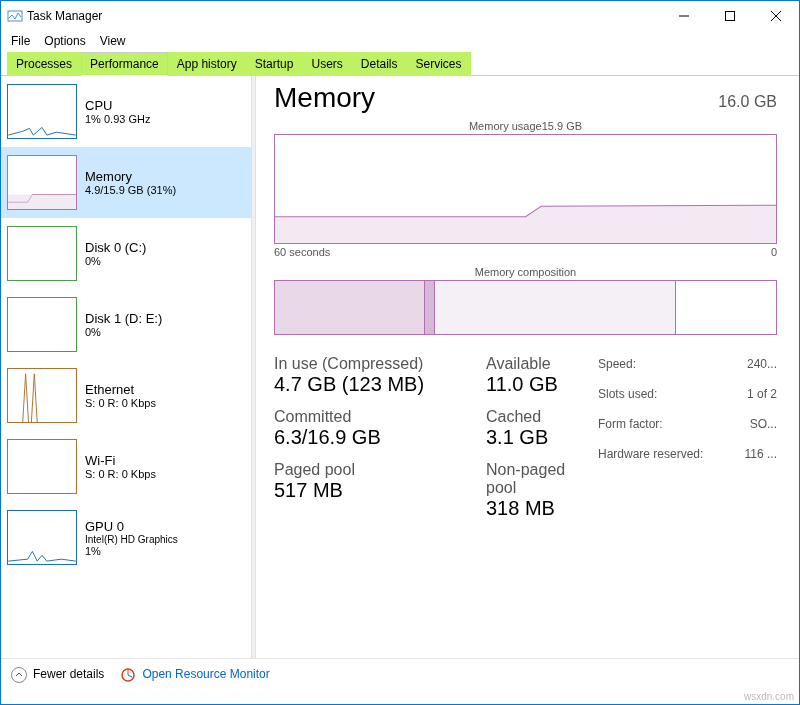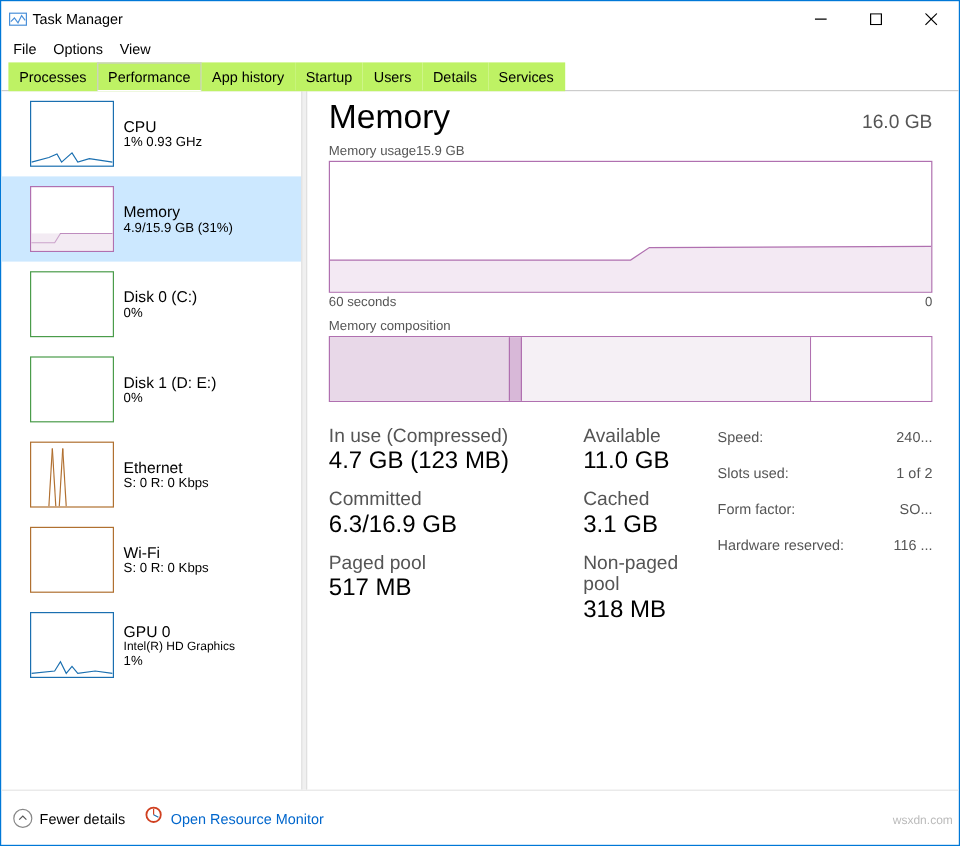--- a/index.html
+++ b/index.html
@@ -12,52 +12,52 @@
   .menubar { display: flex; gap: 14px; padding: 3px 10px; font-size: 12px; }
   .tabs { display: flex; border-bottom: 1px solid #ccc; padding: 0 6px; }
   .tab { padding: 4px 8px; border: 1px solid transparent; position: relative; top: 1px; background: #bef264; }
   .tab.active { border: 1px solid #ccc; border-bottom: 1px solid #fff; }
   .content { display: flex; height: 582px; }
   .sidebar { width: 250px; overflow-y: scroll; border-right: 0; }
   .sidebar::-webkit-scrollbar { width: 17px; }
   .sidebar::-webkit-scrollbar-track { background: #f0f0f0; }
   .sidebar::-webkit-scrollbar-thumb { background: #ccc; }
   .sidebar::-webkit-scrollbar-button { background: #f0f0f0; height:17px; }
-  .sitem { display: flex; padding: 8px 24px; gap: 8px; cursor: default; }
+  .sitem { display: flex; padding: 8px 6px; gap: 8px; cursor: default; }
   .sitem.selected { background: #cce8ff; }
   .thumb { width: 70px; height: 55px; border: 1px solid; background: #fff; position: relative; flex-shrink: 0; }
   .thumb svg { position: absolute; inset: 0; width: 100%; height: 100%; }
   .sinfo { display: flex; flex-direction: column; justify-content: center; }
   .sname { font-size: 13px; }
   .ssub { font-size: 11px; }
   .splitter { width: 5px; background: #f0f0f0; border-left:1px solid #e0e0e0; border-right:1px solid #e0e0e0; }
   .detail { flex: 1; padding: 6px 22px 6px 18px; }
   .dhead { display: flex; justify-content: space-between; align-items: baseline; }
   .dtitle { font-size: 28px; font-weight: 400; }
   .dtotal { font-size: 16px; color: #555; margin-left: 28px; }
-  .grlabels { display: flex; justify-content: flex-start; font-size: 11px; color: #555; margin-top: 6px; }
+  .grlabels { display: flex; justify-content: center; font-size: 11px; color: #555; margin-top: 6px; }
   .graph { height: 110px; border: 1px solid #b070b0; margin-top: 2px; position: relative; background: #fff; }
   .graph-line { position:absolute; bottom:0; left:0; right:0; }
   .axis { display: flex; justify-content: space-between; font-size: 11px; color: #555; margin-top: 2px; }
   .comp { height: 55px; border: 1px solid #b070b0; margin-top: 2px; display: flex; }
   .comp div { height: 100%; }
   .c-inuse { background: #e8d8e8; border-right: 1px solid #b070b0; }
   .c-mod  { background: #d8b8d8; border-right: 1px solid #b070b0; }
   .c-stand { background: #f5f0f5; border-right: 1px solid #b070b0; }
   .c-free { background: #fff; }
   .stats { display: flex; margin-top: 20px; gap: 12px; }
   .statcol { display: flex; flex-direction: column; gap: 12px; }
   .left { width: 200px;} .mid { width: 100px; } .right { flex:1; }
   .slabel { font-size: 16px; color: #555; }
   .sval { font-size: 20px; }
   .ritem { display:flex; justify-content:space-between; font-size:12px; color:#555; padding:2px 0;align-items:center; }
-  .footer { display: flex; align-items: flex-end; gap: 6px; padding: 8px 10px; border-top: 1px solid #e5e5e5; height: 40px;}
+  .footer { display: flex; align-items: flex-start; gap: 6px; padding: 8px 10px; border-top: 1px solid #e5e5e5; height: 40px;}
   .circle { width: 16px; height: 16px; border: 1px solid #888; border-radius: 50%; display: flex; align-items: center; justify-content: center; }
   .link { color: #0066cc; }
-  .watermark { position: fixed; bottom: 15px; right: 6px; font-size: 10px; color: #bbb; }
+  .watermark { position: fixed; bottom: 3px; right: 6px; font-size: 10px; color: #bbb; }
   .app-icon { width:16px; height:16px; }
 </style>
 </head>
 <body>
 
 <div class="titlebar">
   <svg class="app-icon" viewBox="0 0 16 16">
       <rect x="1" y="3" width="14" height="10" fill="#fff" stroke="#4a90d9"></rect>
       <polyline points="2,10 5,7 8,11 11,5 14,9" fill="none" stroke="#4a90d9"></polyline>
     </svg>

